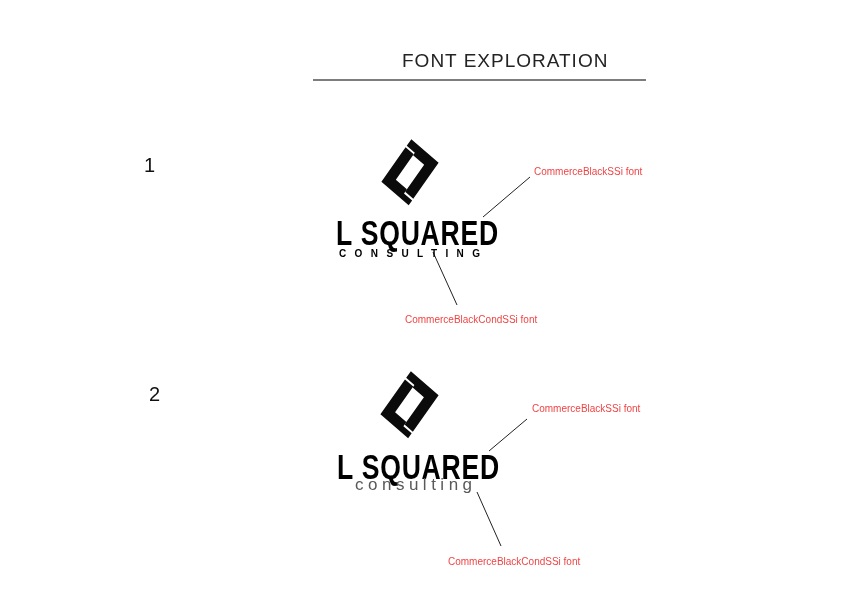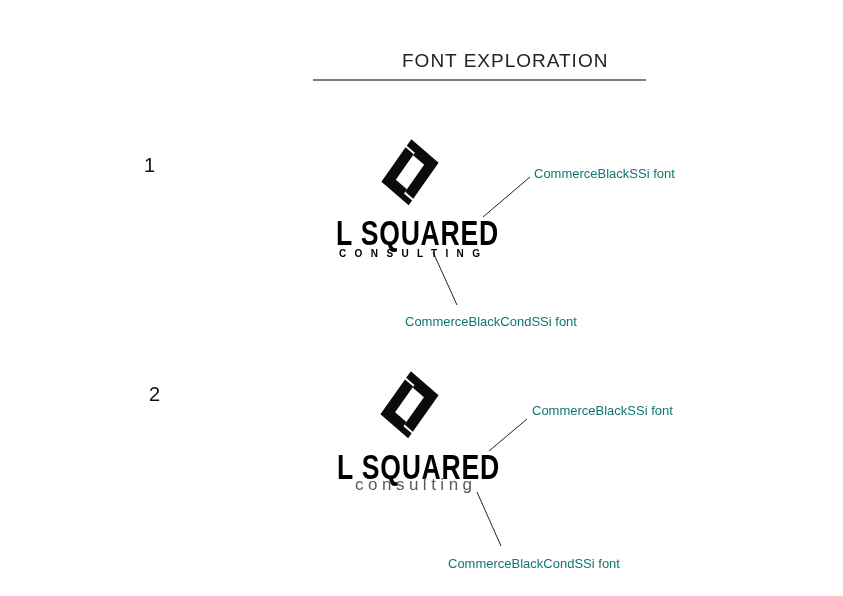--- a/index.html
+++ b/index.html
@@ -63,22 +63,22 @@
   }
   .tagline-lower {
     left: 355px; top: 475px;
     font-size: 17px;
     letter-spacing: 4.5px;
     color: #595959;
     white-space: nowrap;
   }
 
   .annotation {
-    font-size: 13px;
-    color: #0f766e;
+    font-size: 10px;
+    color: #ef4444;
     white-space: nowrap;
   }
   .ann-1a { left: 534px; top: 166px; }
   .ann-1b { left: 405px; top: 314px; }
   .ann-2a { left: 532px; top: 403px; }
   .ann-2b { left: 448px; top: 556px; }
 
   .lines-overlay {
     left: 0; top: 0;
     width: 843px; height: 596px;

